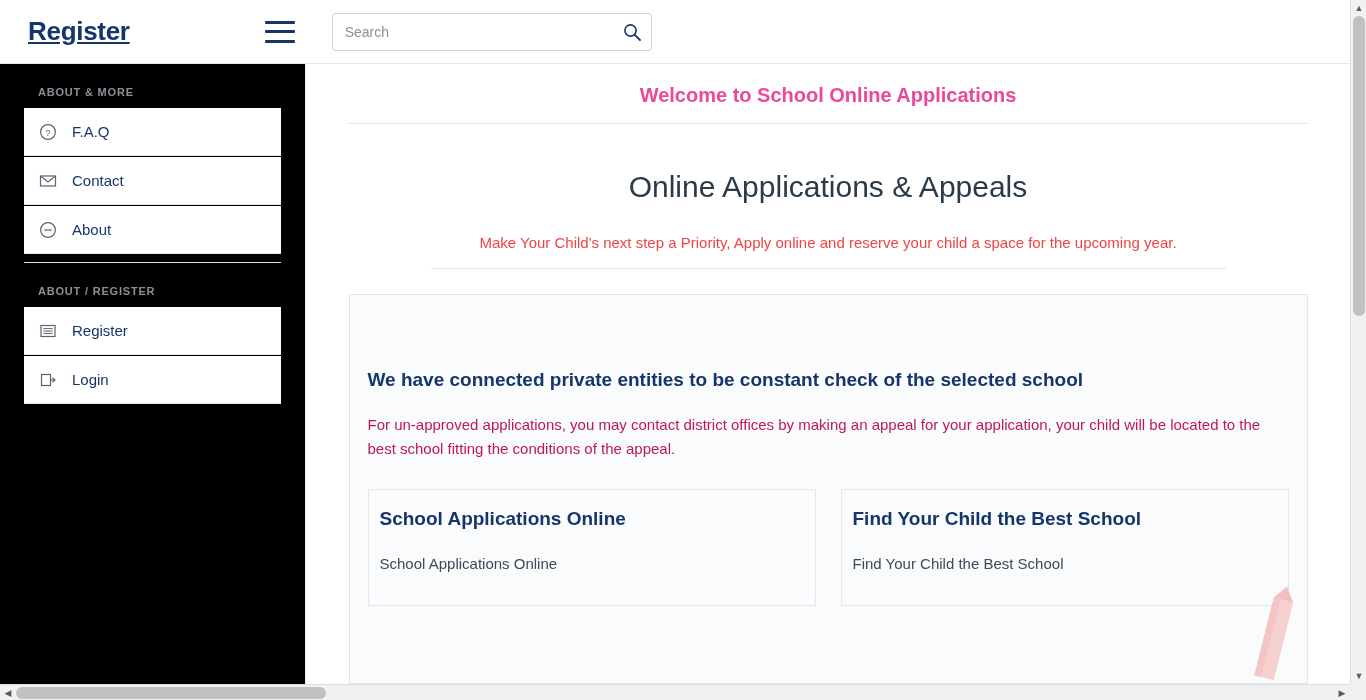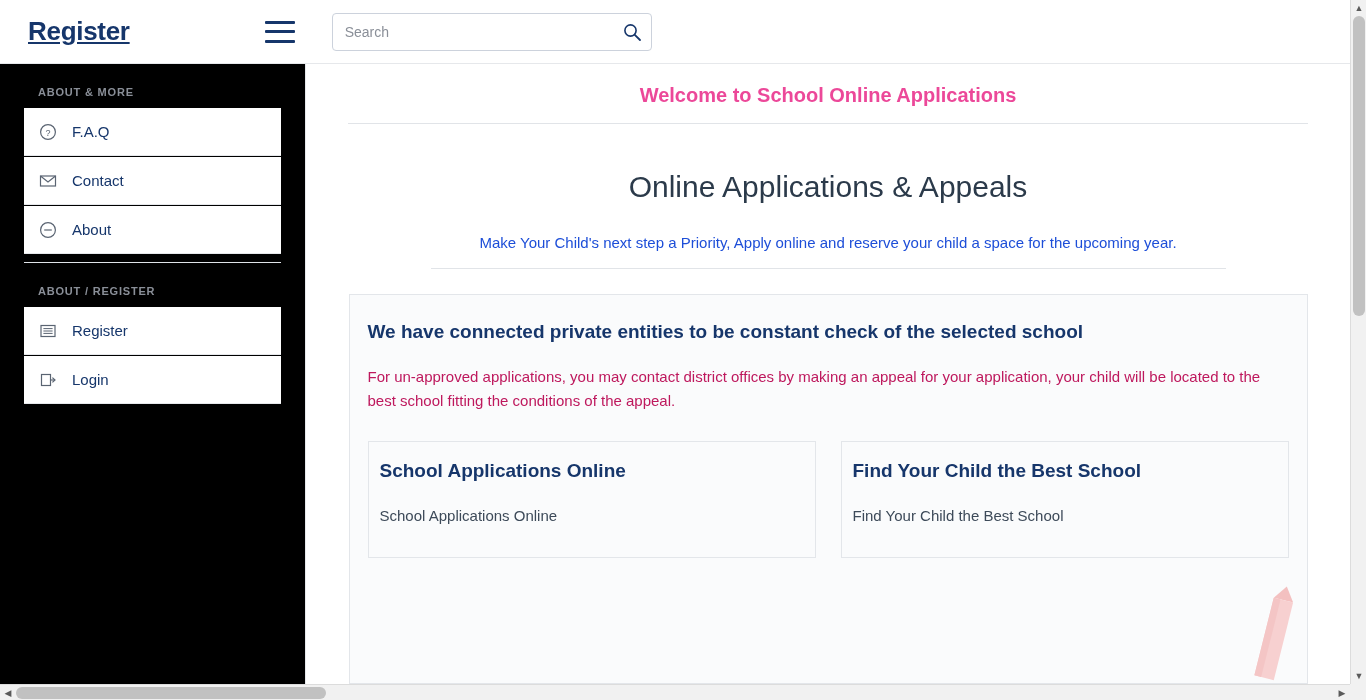--- a/index.html
+++ b/index.html
@@ -148,21 +148,21 @@
   .h-main {
     text-align: center;
     font-size: 30px;
     color: #2b3a4a;
     font-weight: normal;
     margin-top: 46px;
   }
   .sub-main {
     text-align: center;
     font-size: 15px;
-    color: #1d4ed8;
+    color: #ef4444;
     margin-top: 30px;
   }
   .sub-rule {
     margin: 17px auto 0 auto;
     width: 795px;
     border-top: 1px solid #e1e4e8;
   }
 
   .panel {
     position: relative;
@@ -171,20 +171,21 @@
     min-height: 390px;
     background: #fafbfc;
     border: 1px solid #e3e6ea;
     padding: 26px 18px 0 18px;
     overflow: hidden;
   }
   .panel-title {
     font-size: 19px;
     color: #16366b;
     font-weight: bold;
+    margin-top: 48px;
   }
   .panel-text {
     font-size: 15px;
     color: #be185d;
     line-height: 24px;
     margin-top: 22px;
     max-width: 925px;
   }
   .cards {
     display: flex;

